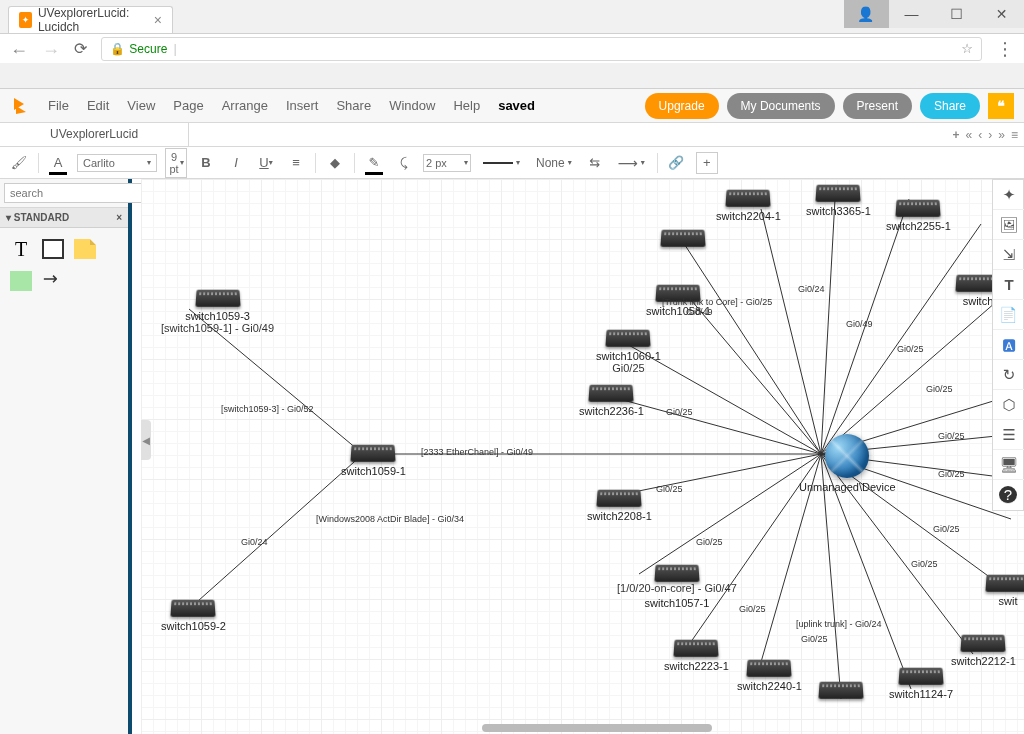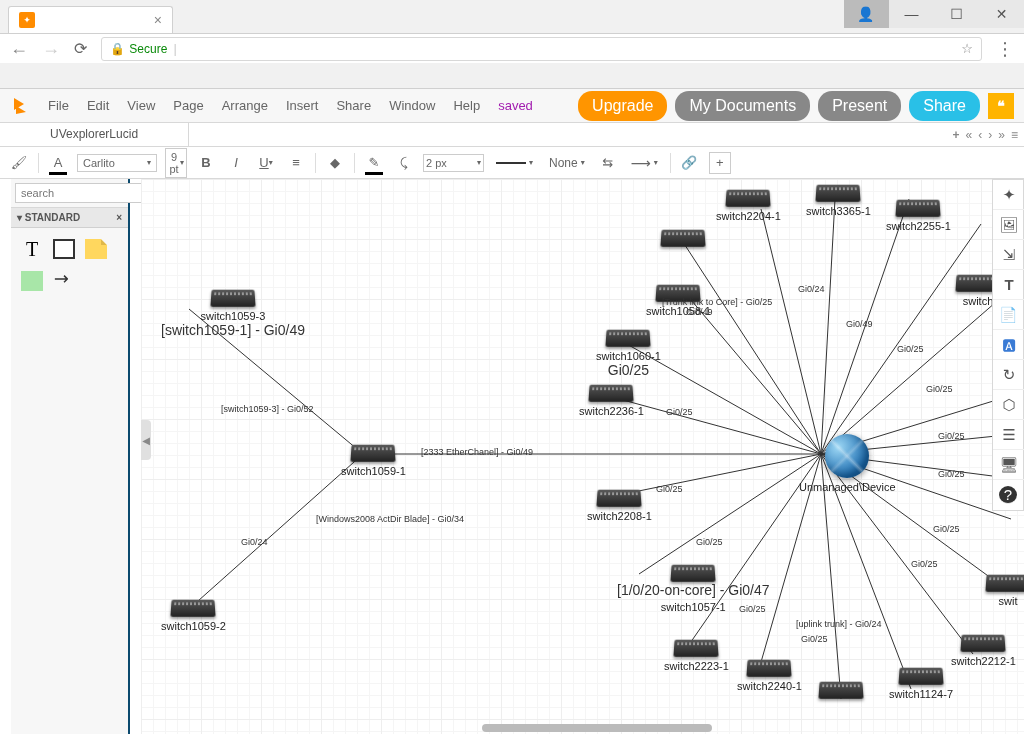--- a/index.html
+++ b/index.html
@@ -21,23 +21,23 @@
 .url-box { flex: 1; display: flex; align-items: center; gap: 6px; font-size: 13px; color: #333; border: 1px solid #d8d8d8; border-radius: 3px; padding: 3px 8px; height: 24px; }
 .secure { color: #0a8a0a; font-size: 12px; display: flex; align-items: center; gap: 4px; }
 .url-text { color: #666; }
 .url-text .dark { color: #222; }
 .star { color: #888; margin-left: auto; }
 .menu-dots { color: #666; font-size: 18px; }
 .app-toolbar { height: 34px; background: #f7f7f7; border-bottom: 1px solid #d8d8d8; display: flex; align-items: center; padding: 0 10px; gap: 18px; font-size: 13px; color: #666; }
 .lucid-logo { width: 20px; height: 20px; position: relative; }
 .lucid-logo svg { width: 20px; height: 20px; }
 .menu-item { cursor: pointer; }
-.saved { color: #a21caf; }
+.saved { color: #000000; font-weight: bold; }
 .toolbar-right { margin-left: auto; display: flex; gap: 8px; align-items: center; }
-.btn { padding: 6px 14px; border-radius: 14px; font-size: 16px; color: #fff; }
+.btn { padding: 6px 14px; border-radius: 14px; font-size: 12px; color: #fff; }
 .btn-upgrade { background: #ff9500; }
 .btn-docs { background: #888; }
 .btn-present { background: #888; }
 .btn-share { background: #29c0e7; }
 .notes-btn { width: 26px; height: 26px; background: #ffb400; color: #fff; display: flex; align-items: center; justify-content: center; font-size: 14px; font-weight: bold; }
 
 
 .doc-tabs { height: 24px; border-bottom: 1px solid #d8d8d8; display: flex; position: relative; }
 .doc-tab { padding: 4px 50px; font-size: 12px; color: #555; border-right: 1px solid #d8d8d8; background: #fff; }
 .doc-tab-controls { position: absolute; right: 6px; display: flex; gap: 6px; align-items: center; height: 24px; color: #888; font-size: 12px; }
@@ -51,21 +51,21 @@
 .size-input { width: 22px; border: 1px solid #ccc; padding: 2px; font-size: 11px; text-align: center; display:flex; justify-content:space-between; align-items:center; }
 .fmt-btn { width: 22px; height: 22px; display: flex; align-items: center; justify-content: center; font-size: 13px; }
 .color-a { position: relative; font-weight: normal; }
 .color-a::after { content:''; position:absolute; bottom:-1px; left:2px; right:2px; height:3px; background:#000; }
 .highlight-a { position: relative; }
 .highlight-a::after { content:''; position:absolute; bottom:-1px; left:2px; right:2px; height:3px; background:#000; }
 .line-sample { width: 30px; height: 2px; background: #333; }
 .arrow-sample { font-size: 14px; }
 
 
-.left-panel { position: absolute; left: 11px; top: 90px; width: 119px; background: #f7f7f7; border-right: 2px solid #0c4a6e; height: 644px; }
+.left-panel { position: absolute; left: 0; top: 90px; width: 132px; background: #f7f7f7; border-right: 4px solid #0c4a6e; height: 644px; }
 .search-row { display: flex; align-items: center; padding: 4px; gap: 4px; border-bottom: 1px solid #d8d8d8; }
 .search-input { flex: 1; border: 1px solid #ccc; padding: 3px 5px; font-size: 11px; color: #888; }
 .search-x { color: #888; font-size: 12px; }
 .search-dd { color: #666; font-size: 10px; }
 .panel-header { background: #e8e8e8; padding: 4px 6px; font-size: 10px; font-weight: bold; color: #555; display: flex; align-items: center; justify-content: space-between; border-bottom: 1px solid #d0d0d0; }
 .shapes-grid { padding: 8px; display: flex; flex-wrap: wrap; gap: 6px; }
 .shape-item { width: 26px; height: 26px; display: flex; align-items: center; justify-content: center; border: 1px solid transparent; }
 .shape-t { font-size: 20px; font-family: Georgia, serif; }
 .shape-rect { width: 22px; height: 20px; border: 2px solid #333; background: #fff; }
 .shape-note { width: 22px; height: 20px; background: #ffd75e; position: relative; }
@@ -83,21 +83,21 @@
   linear-gradient(90deg, #f5f5f5 1px, transparent 1px);
   background-size: 60px 60px, 60px 60px, 12px 12px, 12px 12px;
 }
 .canvas svg { position: absolute; top: 0; left: 0; width: 900px; height: 560px; }
 .node { position: absolute; text-align: center; }
 .switch-icon { width: 44px; height: 18px; background: linear-gradient(#5a5a5a, #222); border-radius: 2px; position: relative; margin: 0 auto; transform: perspective(100px) rotateX(18deg); box-shadow: 0 2px 3px rgba(0,0,0,.4); }
 .switch-icon::before { content:''; position:absolute; left:3px; right:3px; top:3px; height:3px; background: repeating-linear-gradient(90deg, #999 0 2px, transparent 2px 4px); }
 .globe { width: 44px; height: 44px; border-radius: 50%; background: radial-gradient(circle at 30% 30%, #9ed8f5, #1a6bb0 70%); margin: 0 auto; box-shadow: 0 2px 6px rgba(0,0,0,.4), inset -4px -4px 8px rgba(0,0,0,.3); position: relative; overflow: hidden; }
 .globe::after { content:''; position:absolute; inset:0; background: linear-gradient(45deg, transparent 45%, rgba(255,255,255,.3) 50%, transparent 55%), linear-gradient(-45deg, transparent 45%, rgba(255,255,255,.2) 50%, transparent 55%); }
 .node-label { font-size: 11px; color: #222; margin-top: 3px; white-space: nowrap; }
-.node-sublabel { font-size: 14px; color: #333; white-space: nowrap; text-align: center; }
+.node-sublabel { font-size: 11px; color: #333; white-space: nowrap; text-align: center; }
 .edge-label { position: absolute; font-size: 9px; color: #333; white-space: nowrap; }
 
 
 .right-toolbar { position: absolute; right: 0; top: 179px; width: 32px; background: #fff; border: 1px solid #d8d8d8; display: flex; flex-direction: column; }
 .rt-btn { width: 32px; height: 30px; display: flex; align-items: center; justify-content: center; color: #555; font-size: 15px; border-bottom: 1px solid #eee; }
 .rt-btn.active { color: #3a7bd5; }
 
 
 .collapse-handle { position: absolute; left: 141px; top: 420px; width: 10px; height: 40px; background: #e0e0e0; border-radius: 0 4px 4px 0; display:flex; align-items:center; justify-content:center; color:#888; font-size:10px; z-index: 5; }
 
@@ -110,20 +110,21 @@
 <div class="browser-top">
   <div class="win-controls">
     <div class="win-btn user">👤</div>
     <div class="win-btn">—</div>
     <div class="win-btn">☐</div>
     <div class="win-btn">✕</div>
   </div>
   <div class="tab-bar">
     <div class="tab">
       <div class="tab-favicon">✦</div>
+      <span>UVexplorerLucid: Lucidch</span>
       <span class="tab-close">×</span>
     </div>
   </div>
   <div class="addr-bar">
     <span class="nav-arrow">←</span>
     <span class="nav-arrow disabled">→</span>
     <span class="reload">⟳</span>
     <div class="url-box">
       <span class="secure">🔒 <span>Secure</span></span>
       <span style="color:#ccc">|</span>
@@ -191,21 +192,21 @@
   <div class="fmt-btn">
       <u>U</u> 
       <span style="font-size:8px">▾</span>
     </div>
   <div class="fmt-btn">≡</div>
   <div class="fmt-sep"></div>
   <div class="fmt-btn">◆</div>
   <div class="fmt-sep"></div>
   <div class="fmt-btn highlight-a">✎</div>
   <div class="fmt-btn">⤹</div>
-  <div class="size-input" style="width:61px">
+  <div class="size-input" style="width:48px">
       <span>2 px</span>
       <span style="font-size:8px">▾</span>
     </div>
   <div class="fmt-item">
       <div class="line-sample"></div>
       <span style="font-size:8px">▾</span>
     </div>
   <div class="fmt-item">
       <span>None</span>
       <span style="font-size:8px">▾</span>

